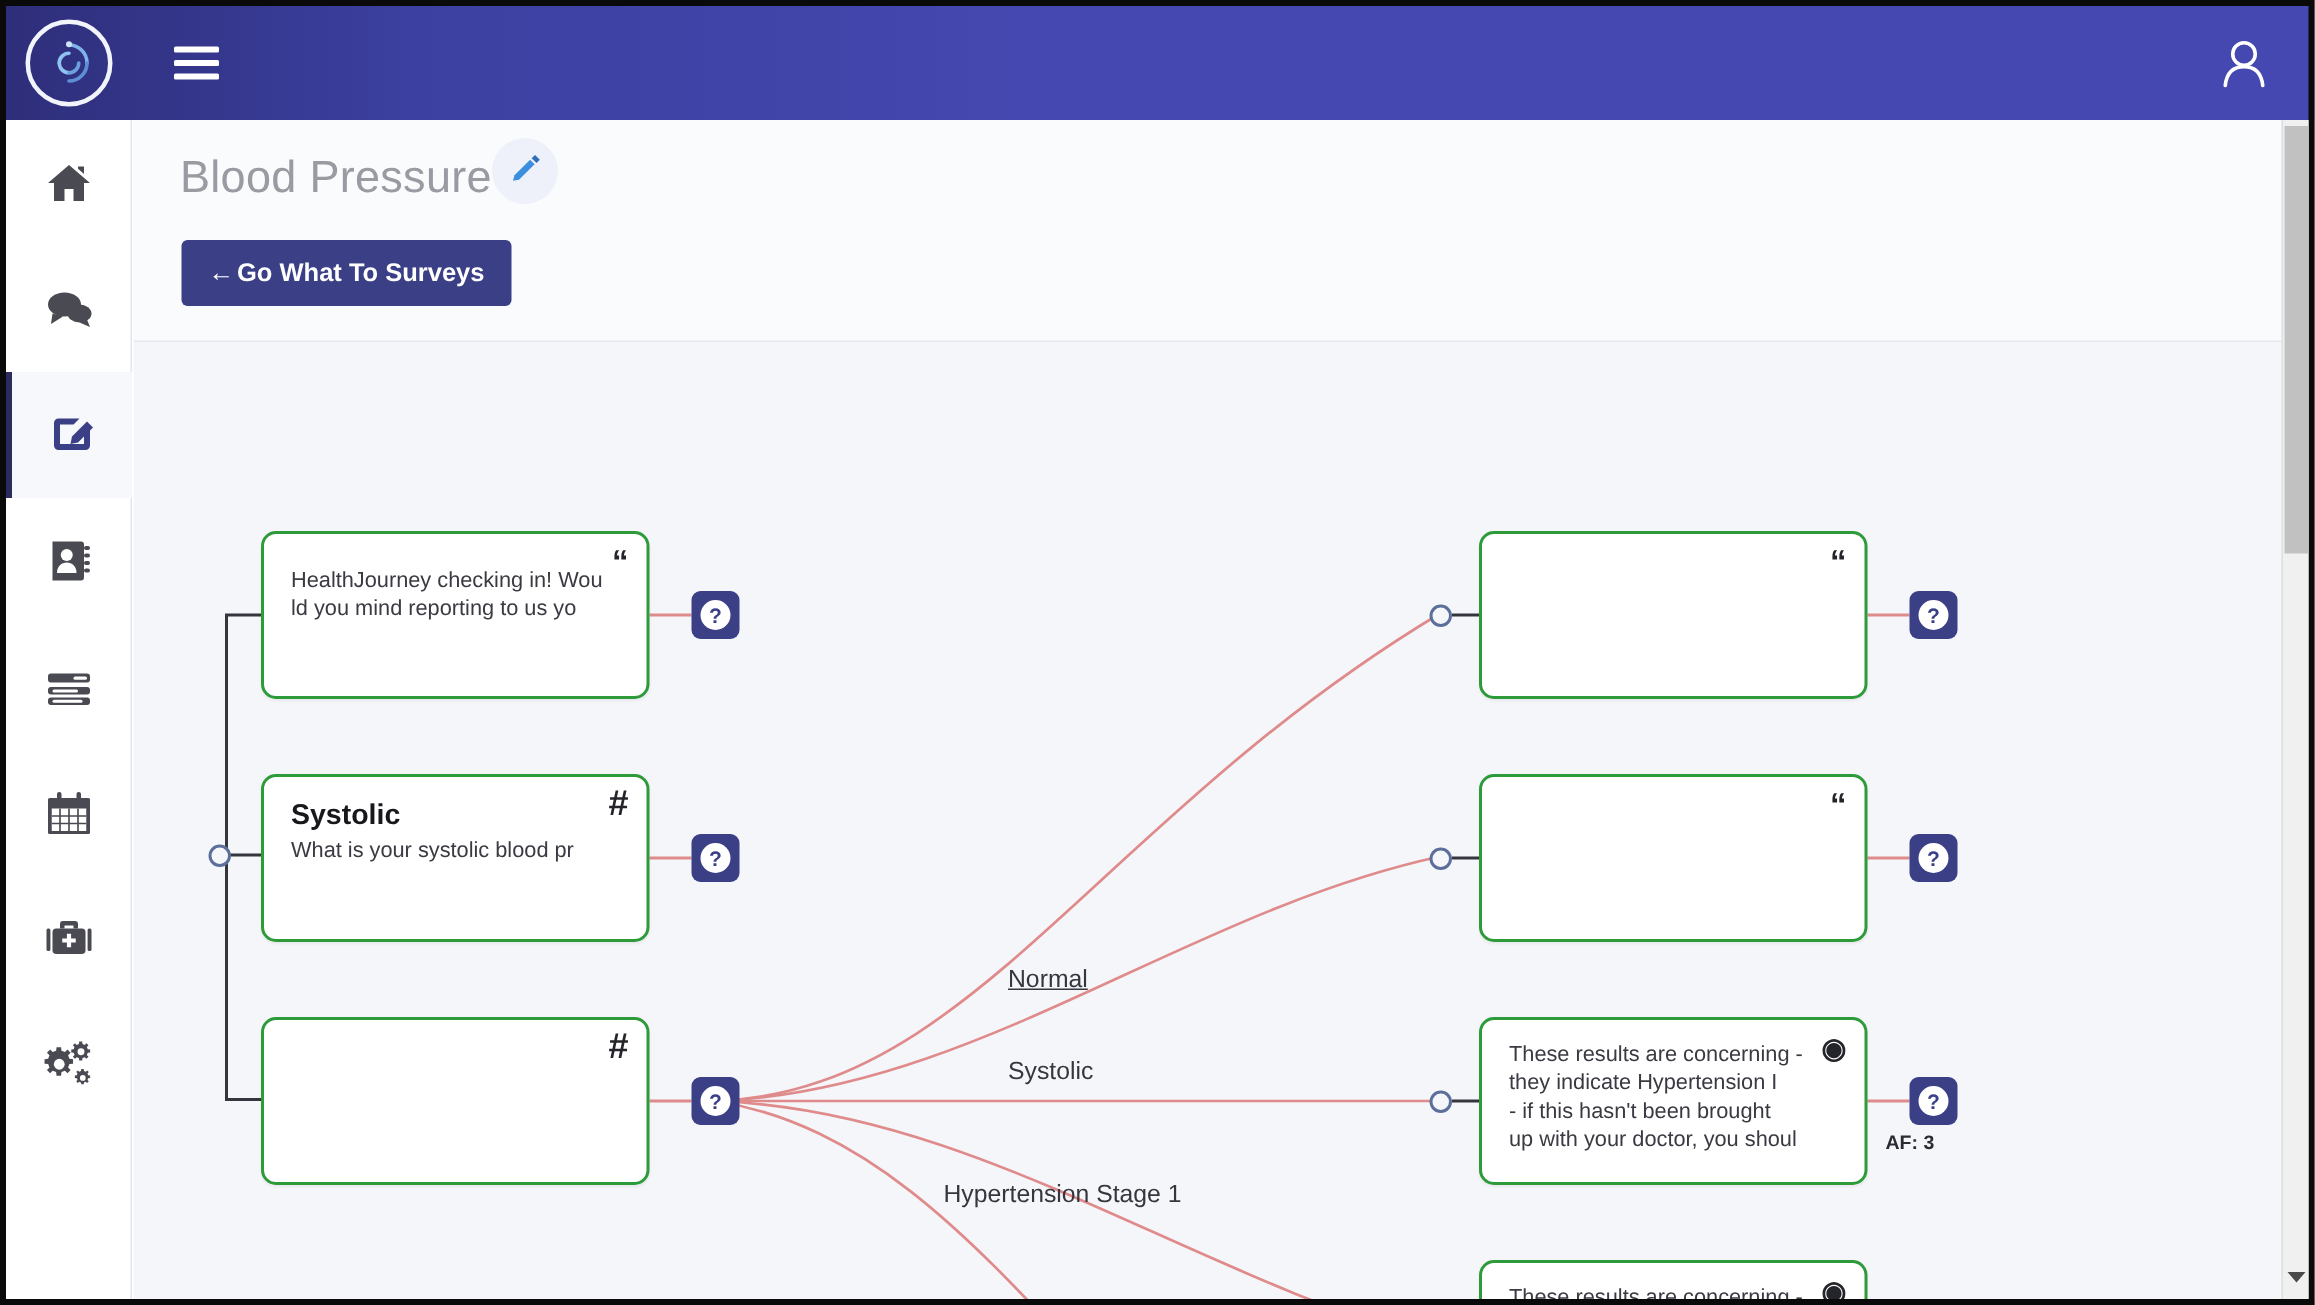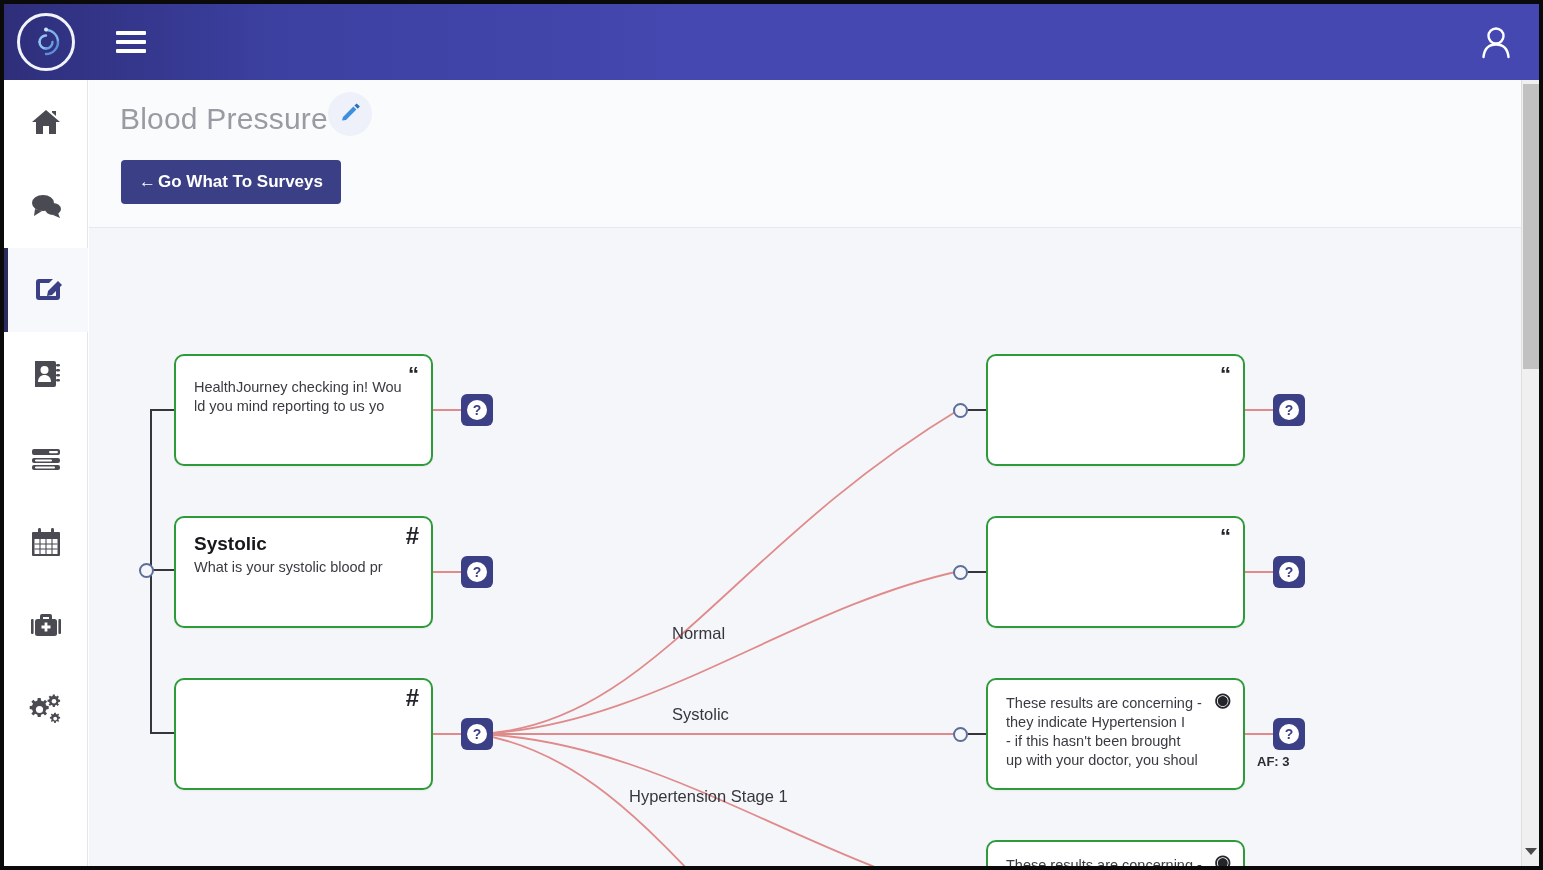--- a/index.html
+++ b/index.html
@@ -296,21 +296,21 @@
         <div class="glyph">?</div>
       </div>
 
       <div class="node with-title" style="left:85px; top:450px; width:259px; height:112px;">
         <div class="node-badge hash">#</div>
       </div>
       <div class="qbtn" style="left:372px; top:490px;">
         <div class="glyph">?</div>
       </div>
 
-      <div class="edge-label" style="left:583px; top:396px;">Normal</div>
+      <div class="edge-label" style="left:583px; top:416px;text-decoration:underline;">Normal</div>
       <div class="edge-label" style="left:583px; top:477px;">Systolic</div>
       <div class="edge-label" style="left:540px; top:559px;text-align:center;">Hypertension Stage 1</div>
 
       <div class="port" style="left:864px; top:175px;"></div>
       <div class="port" style="left:864px; top:337px;"></div>
       <div class="port" style="left:864px; top:499px;"></div>
 
       <div class="node" style="left:897px; top:126px; width:259px; height:112px;">
         <div class="node-badge">“</div>
       </div>

